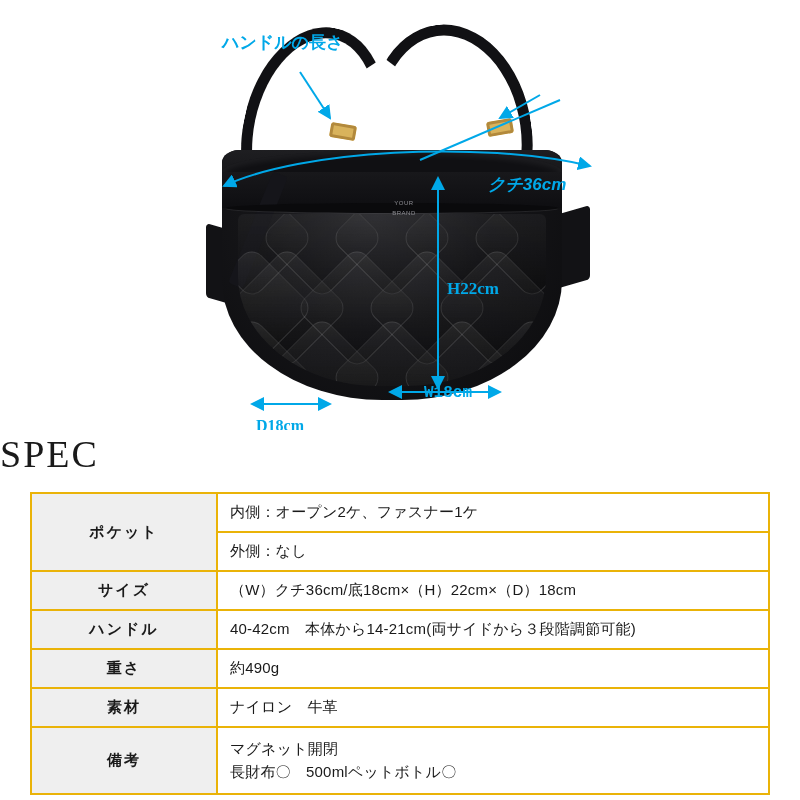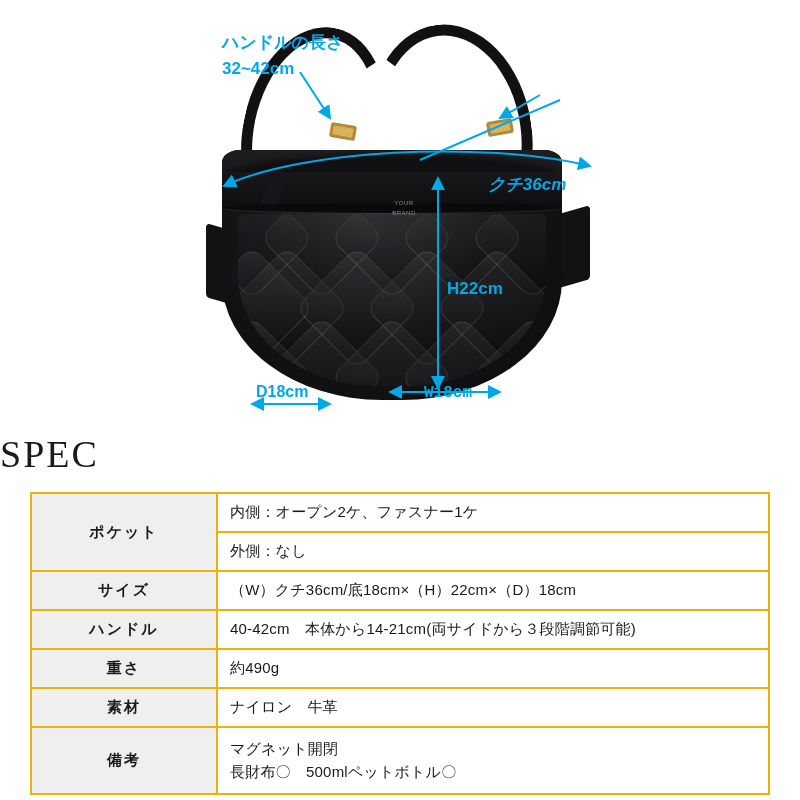--- a/index.html
+++ b/index.html
@@ -276,29 +276,28 @@
 
       <path d="M438 178 L438 388" stroke="#00a8e8" stroke-width="2" fill="none" marker-start="url(#ahs)" marker-end="url(#ah)"></path>
 
       <path d="M252 404 L330 404" stroke="#00a8e8" stroke-width="2" fill="none" marker-start="url(#ahs)" marker-end="url(#ah)"></path>
 
       <path d="M390 392 L500 392" stroke="#00a8e8" stroke-width="2" fill="none" marker-start="url(#ahs)" marker-end="url(#ah)"></path>
     </svg>
 
     <div class="ann-label" style="left:222px; top:30px;">
       <span class="val-line">ハンドルの長さ</span>
-      <span class="val-line">32~42cm</span>
     </div>
     <div class="ann-label" style="left:488px; top:172px;font-style:italic;">
       <span class="val-line">クチ36cm</span>
     </div>
-    <div class="ann-label" style="left:447px; top:276px;">
+    <div class="ann-label" style="left:447px; top:276px;font-family:Liberation Serif, serif;">
       <span class="val-line">H22cm</span>
     </div>
-    <div class="ann-label small" style="left:256px; top:380px;">
+    <div class="ann-label small" style="left:256px; top:414px;font-family:Liberation Serif, serif;">
       <span class="val-line">D18cm</span>
     </div>
     <div class="ann-label small" style="left:424px; top:381px;font-family:Liberation Mono, monospace;">
       <span class="val-line">W18cm</span>
     </div>
   </div>
 
   <div class="spec-title">SPEC</div>
 
   <table class="spec-table">

